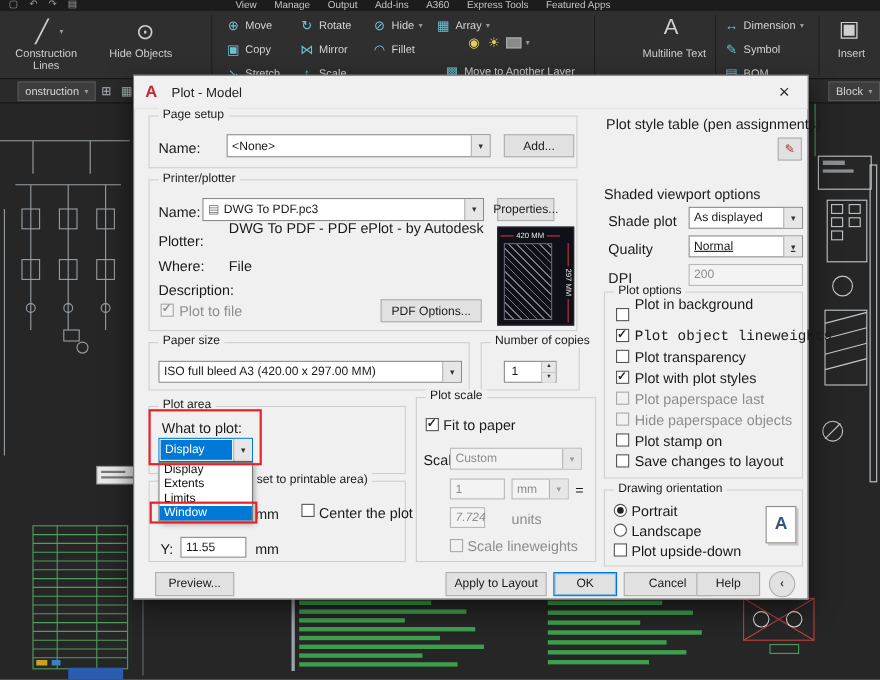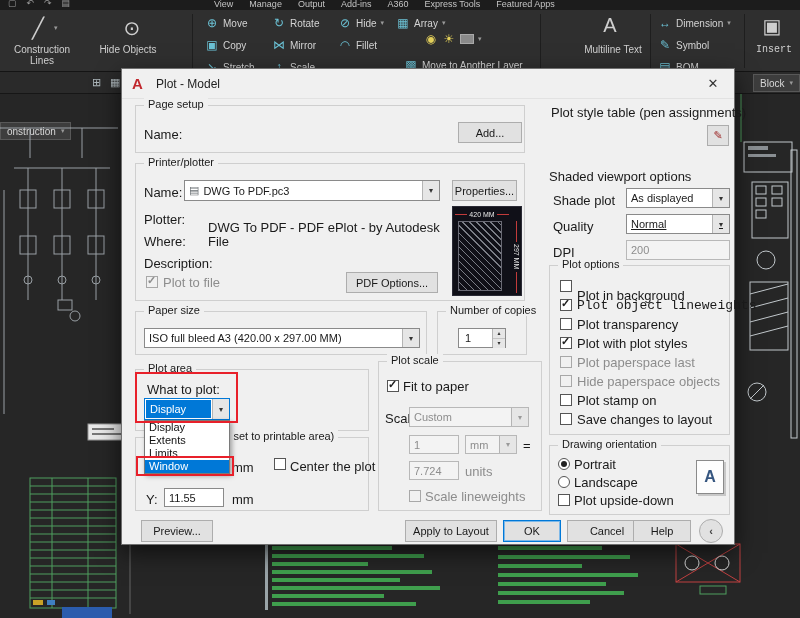--- a/index.html
+++ b/index.html
@@ -174,25 +174,25 @@
       <span class="rb-icon">✎</span>
       <span>Symbol</span>
     </div>
     <div class="rb-item" style="left:658px; top:50px;">
       <span class="rb-icon">▤</span>
       <span>BOM</span>
     </div>
     <div class="rb-item" style="left:760px; top:4px;">
       <span class="rb-icon big">▣</span>
     </div>
-    <div class="rb-col" style="left:752px; top:34px; width:44px;font-family:Liberation Mono, monospace;">Insert</div>
+    <div class="rb-col" style="left:752px; top:34px; width:44px;">Insert</div>
   </div>
 
   <div class="panelrow">
-    <div class="ptab" style="left:0;margin-top:48px;">
+    <div class="ptab" style="left:16px;">
       <span>onstruction</span>
       <span class="rb-caret">▾</span>
     </div>
     <div class="ptool" style="left:92px;">⊞</div>
     <div class="ptool" style="left:110px;">▦</div>
     <div class="ptool" style="left:128px;">◧</div>
     <div class="ptab" style="right:0;">
       <span>Block</span>
       <span class="rb-caret">▾</span>
     </div>
@@ -279,39 +279,43 @@
   <div class="dialog">
     <div class="dlg-titlebar">
       <span class="dlg-logo">A</span>
       <span class="dlg-title">Plot - Model</span>
       <span class="dlg-close">✕</span>
     </div>
 
     <div class="group" style="left:13px; top:36px; width:390px; height:48px;">
       <span class="group-label">Page setup</span>
       <span class="lbl" style="left:8px; top:21px;">Name:</span>
+      <div class="combo" style="left:70px; top:16px; width:240px; height:21px;">
+        <span class="txt">&lt;None&gt;</span>
+          <span class="arw"></span>
+      </div>
       <div class="btn" style="left:322px; top:16px; width:64px; height:21px;">Add...</div>
     </div>
 
     <span class="lbl" style="left:429px; top:36px;">Plot style table (pen assignments)</span>
     <div class="btn" style="left:585px; top:56px; width:22px; height:21px; color:#a03030;">✎</div>
 
     <div class="group" style="left:13px; top:94px; width:390px; height:138px;">
       <span class="group-label">Printer/plotter</span>
       <span class="lbl" style="left:8px; top:21px;">Name:</span>
       <div class="combo" style="left:48px; top:16px; width:256px; height:21px;">
         <span class="txt">
             <span style="color:#6a6f73;">▤</span>
             <span>DWG To PDF.pc3</span>
           </span>
         <span class="arw"></span>
       </div>
-      <div class="btn" style="left:316px; top:16px; width:65px; height:21px;">Properties...</div>
+      <div class="btn" style="left:316px; top:16px; width:52px; height:21px;">Properties...</div>
       <span class="lbl" style="left:8px; top:48px;">Plotter:</span>
-      <span class="lbl" style="left:72px; top:56px;">DWG To PDF - PDF ePlot - by Autodesk</span>
+      <span class="lbl" style="left:72px; top:36px;">DWG To PDF - PDF ePlot - by Autodesk</span>
       <span class="lbl" style="left:8px; top:70px;">Where:</span>
       <span class="lbl" style="left:72px; top:70px;">File</span>
       <span class="lbl" style="left:8px; top:92px;">Description:</span>
       <span class="cb checked disabled" style="left:10px; top:112px;"></span>
       <span class="lbl dis" style="left:27px; top:111px;">Plot to file</span>
       <div class="btn" style="left:210px; top:108px; width:92px; height:21px;">PDF Options...</div>
       <div class="pp" style="left:316px; top:42px; width:70px; height:90px;">
         <div class="pp-w">420 MM</div>
         <div class="pp-h">297 MM</div>
         <div class="pp-hatch"></div>
@@ -347,21 +351,21 @@
         <span class="spin-arrows">
           <i>▴</i>
           <i>▾</i>
         </span>
       </div>
     </div>
 
     <div class="group" style="left:427px; top:196px; width:181px; height:170px;">
       <span class="group-label">Plot options</span>
       <span class="cb" style="left:10px; top:14px;"></span>
-      <span class="lbl" style="left:27px; top:22px;">Plot in background</span>
+      <span class="lbl" style="left:27px; top:3px;">Plot in background</span>
       <span class="cb checked" style="left:10px; top:33px;"></span>
       <span class="lbl" style="left:27px; top:32px;font-family:Liberation Mono, monospace;">Plot object lineweights</span>
       <span class="cb" style="left:10px; top:52px;"></span>
       <span class="lbl" style="left:27px; top:51px;">Plot transparency</span>
       <span class="cb checked" style="left:10px; top:71px;"></span>
       <span class="lbl" style="left:27px; top:70px;">Plot with plot styles</span>
       <span class="cb disabled" style="left:10px; top:90px;"></span>
       <span class="lbl dis" style="left:27px; top:89px;">Plot paperspace last</span>
       <span class="cb disabled" style="left:10px; top:109px;"></span>
       <span class="lbl dis" style="left:27px; top:108px;">Hide paperspace objects</span>
@@ -407,21 +411,21 @@
       <div class="combo disabled" style="left:30px; top:45px; width:120px; height:20px;">
         <span class="txt">Custom</span>
           <span class="arw"></span>
       </div>
       <div class="tbox disabled" style="left:30px; top:73px; width:50px; height:19px;">1</div>
       <div class="combo disabled" style="left:86px; top:73px; width:52px; height:19px;">
         <span class="txt">mm</span>
           <span class="arw"></span>
       </div>
       <span class="lbl" style="left:144px; top:76px;">=</span>
-      <div class="tbox disabled" style="left:30px; top:99px; width:50px; height:19px;">7.724</div>
+      <div class="tbox disabled" style="left:30px; top:99px; width:32px; height:19px;font-style:italic;">7.724</div>
       <span class="lbl dis" style="left:86px; top:102px;">units</span>
       <span class="cb disabled" style="left:30px; top:128px;"></span>
       <span class="lbl dis" style="left:46px; top:127px;">Scale lineweights</span>
     </div>
 
     <div class="group" style="left:427px; top:376px; width:181px; height:70px;">
       <span class="group-label">Drawing orientation</span>
       <span class="rd checked" style="left:8px; top:12px;"></span>
       <span class="lbl" style="left:24px; top:11px;">Portrait</span>
       <span class="rd" style="left:8px; top:30px;"></span>

